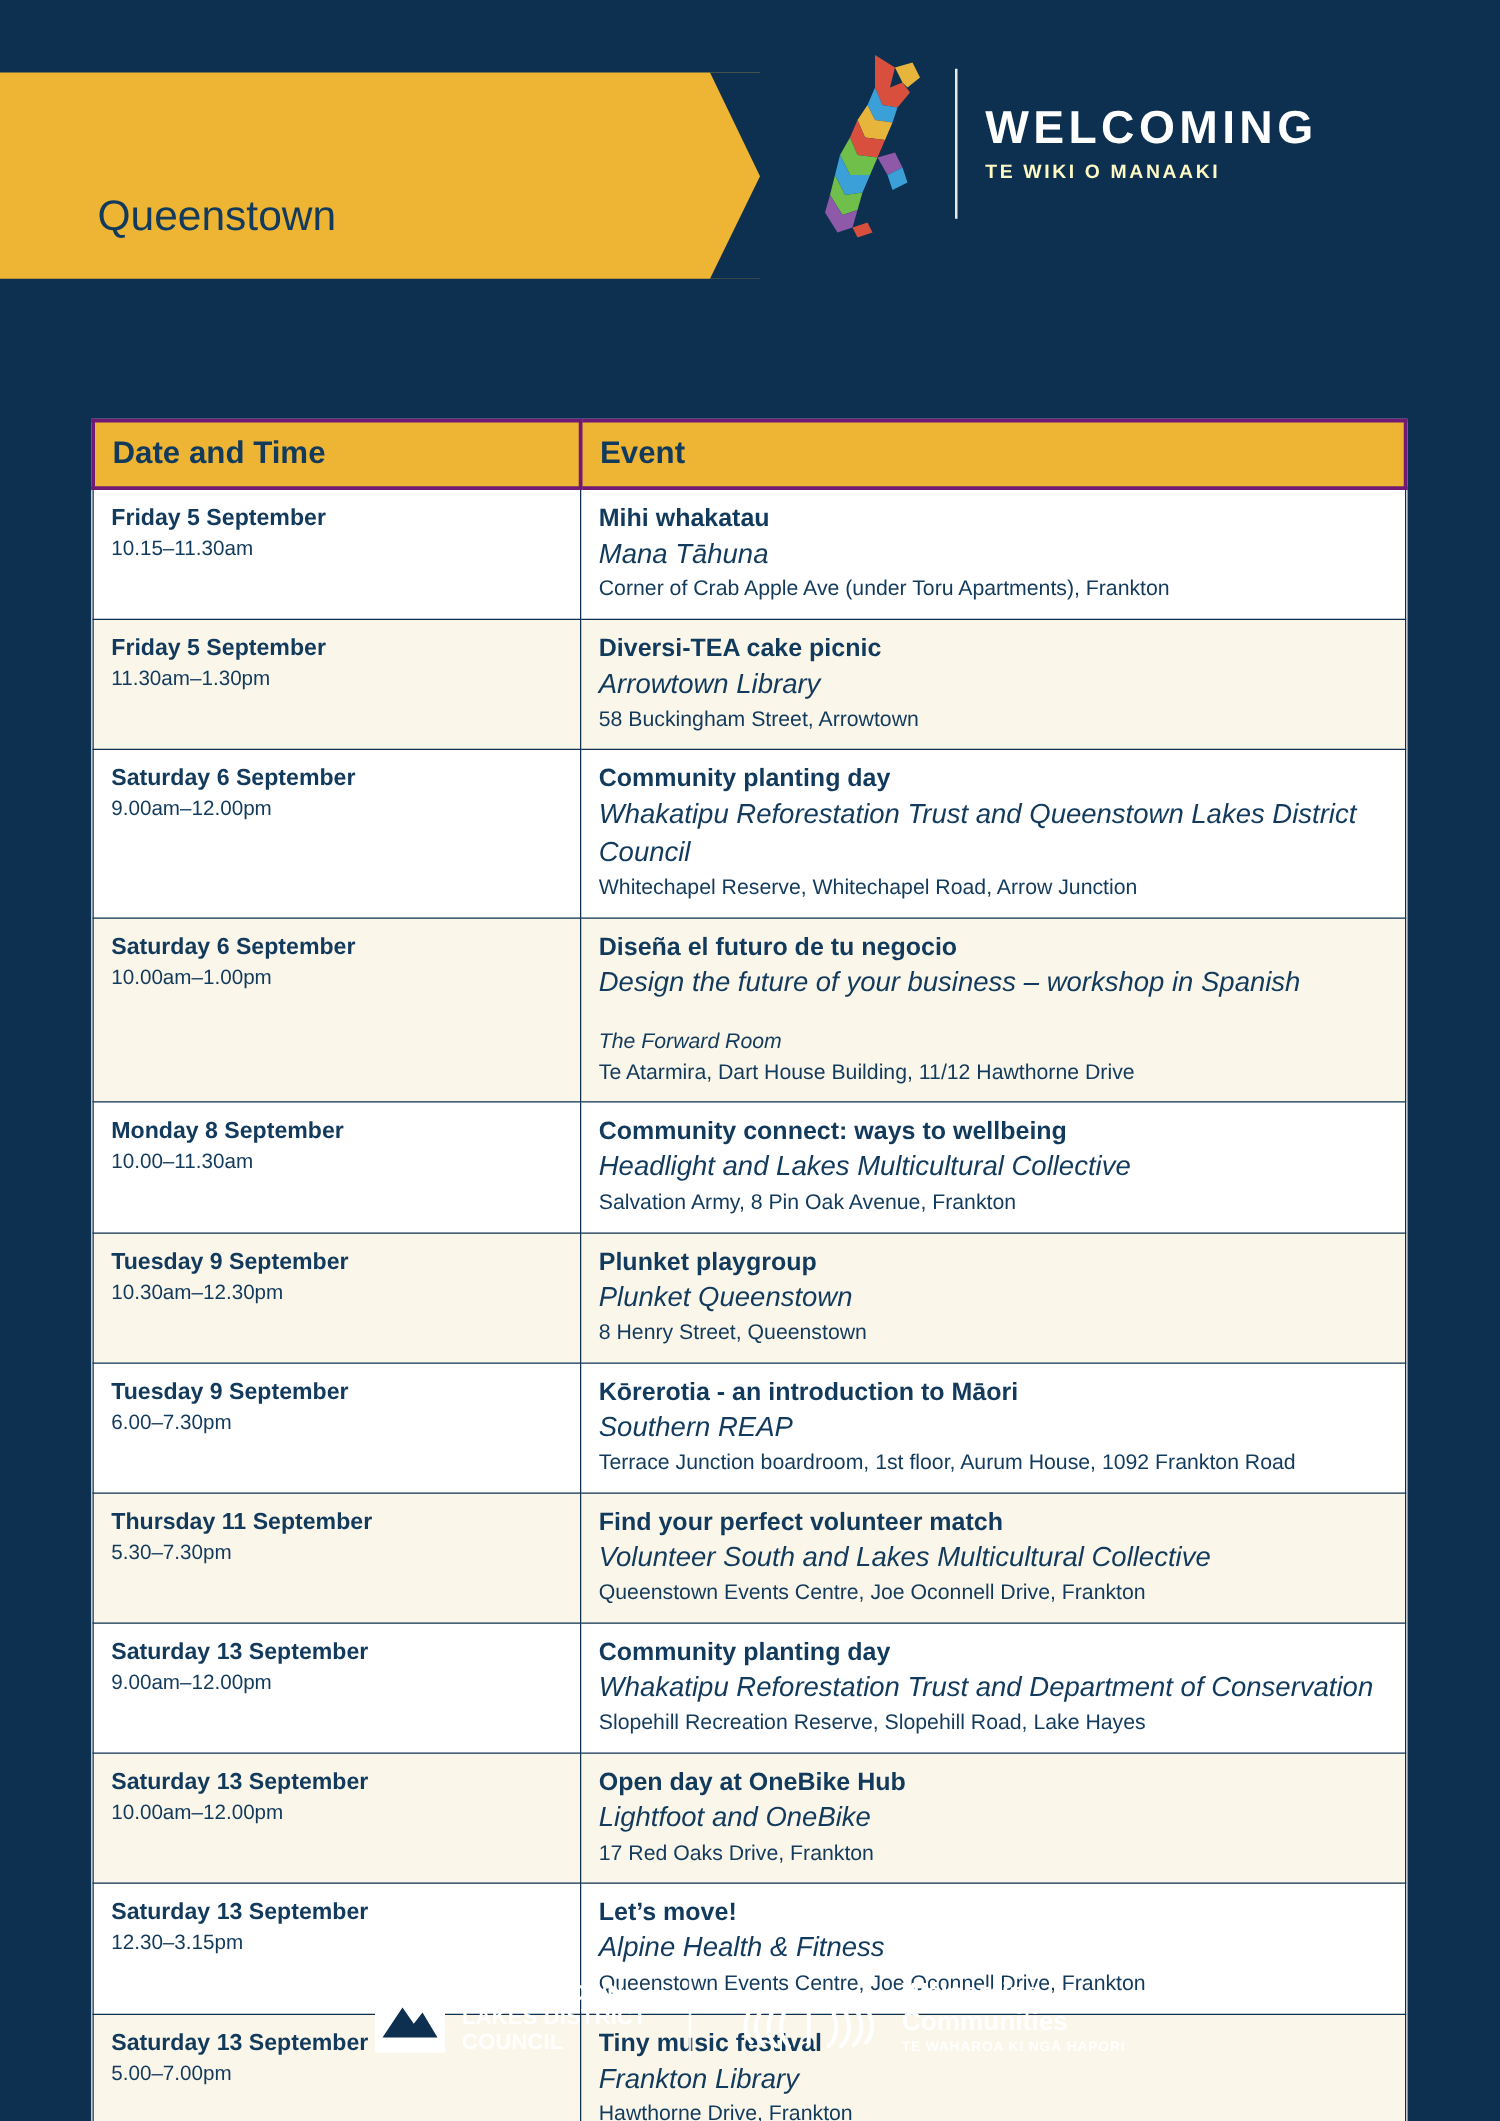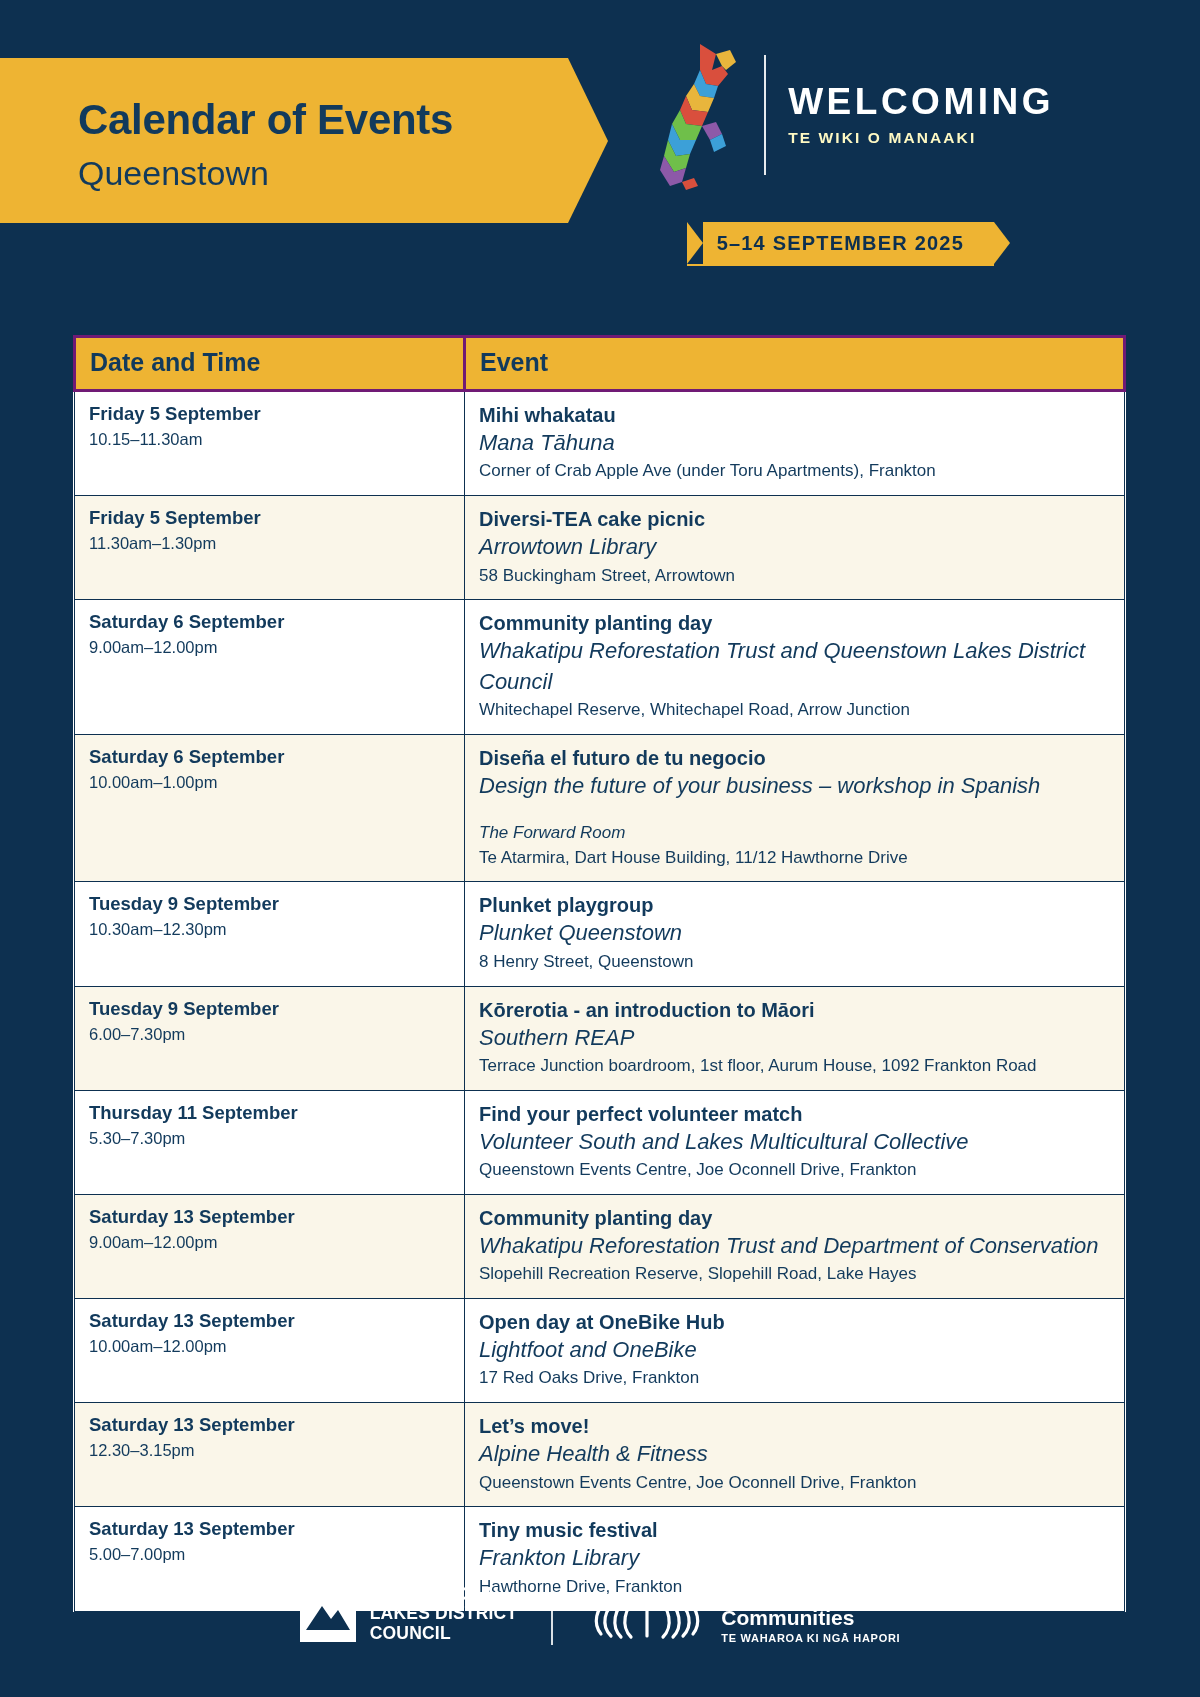--- a/index.html
+++ b/index.html
@@ -254,21 +254,20 @@
 </head>
 <body>
 
 <div class="page">
 
   <div class="header">
 
     <div class="title-banner">
       <div class="notch"></div>
       <div class="notch2"></div>
-      <div class="title-main">Calendar of Events</div>
       <div class="title-sub">Queenstown</div>
     </div>
 
     <div class="logo-block">
       <svg class="nz-map" viewBox="0 0 112 150">
         <path d="M58 4 L74 14 L70 30 L80 26 L86 34 L76 46 L64 44 L58 30 Z" fill="#d94f3d"></path>
         <path d="M74 14 L88 10 L94 22 L84 30 L80 26 Z" fill="#e8b53c"></path>
         <path d="M58 30 L64 44 L76 46 L72 58 L58 56 L52 44 Z" fill="#3ca0d8"></path>
         <path d="M52 44 L58 56 L72 58 L66 72 L50 70 L44 56 Z" fill="#e8b53c"></path>
         <path d="M44 56 L50 70 L66 72 L60 86 L44 84 L38 70 Z" fill="#d94f3d"></path>
@@ -280,21 +279,20 @@
         <path d="M68 100 L80 94 L84 106 L72 112 Z" fill="#3ca0d8"></path>
         <path d="M40 142 L52 138 L56 146 L44 150 Z" fill="#d94f3d"></path>
       </svg>
       <div class="logo-divider"></div>
       <div class="logo-text">
         <div class="logo-welcoming">WELCOMING</div>
         <div class="logo-maori">TE WIKI O MANAAKI</div>
       </div>
     </div>
 
-    <div class="date-ribbon">5–14 SEPTEMBER 2025</div>
   </div>
 
   <div class="table-wrap">
     <table>
       <thead>
         <tr>
           <th class="col-date">Date and Time</th>
           <th>Event</th>
         </tr>
       </thead>
@@ -335,20 +333,31 @@
           <tr>
             <td>
               <div class="d-date">Saturday 6 September</div>
               <div class="d-time">10.00am–1.00pm</div>
             </td>
             <td>
               <div class="e-title">Diseña el futuro de tu negocio</div>
               <div class="e-org">Design the future of your business – workshop in Spanish</div>
               <div class="e-org2">The Forward Room</div>
               <div class="e-loc">Te Atarmira, Dart House Building, 11/12 Hawthorne Drive</div>
+            </td>
+          </tr>
+          <tr>
+            <td>
+              <div class="d-date">Monday 8 September</div>
+              <div class="d-time">10.00–11.30am</div>
+            </td>
+            <td>
+              <div class="e-title">Community connect: ways to wellbeing</div>
+              <div class="e-org">Headlight and Lakes Multicultural Collective</div>
+              <div class="e-loc">Salvation Army, 8 Pin Oak Avenue, Frankton</div>
             </td>
           </tr>
           <tr>
             <td>
               <div class="d-date">Tuesday 9 September</div>
               <div class="d-time">10.30am–12.30pm</div>
             </td>
             <td>
               <div class="e-title">Plunket playgroup</div>
               <div class="e-org">Plunket Queenstown</div>

